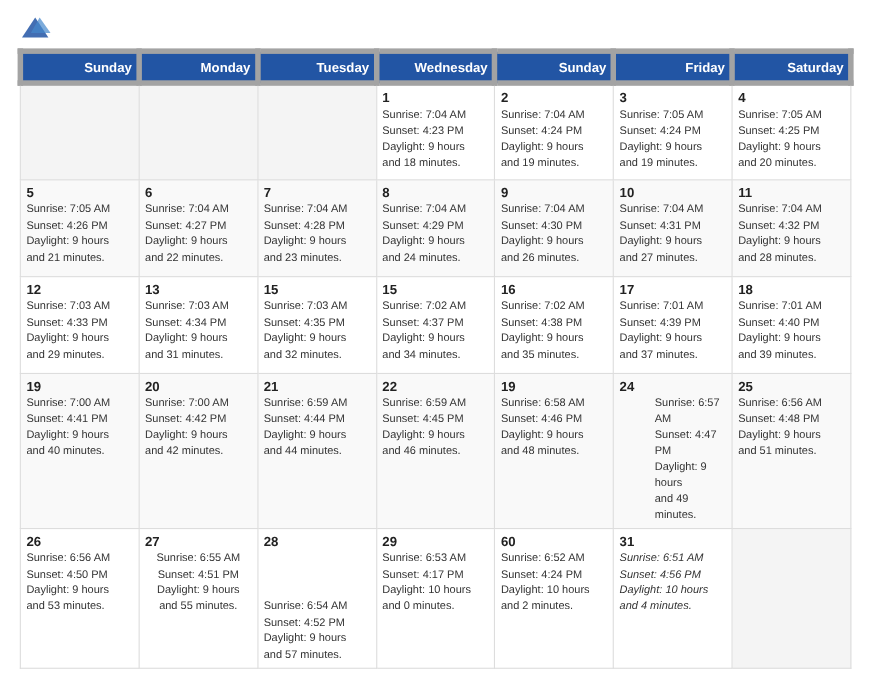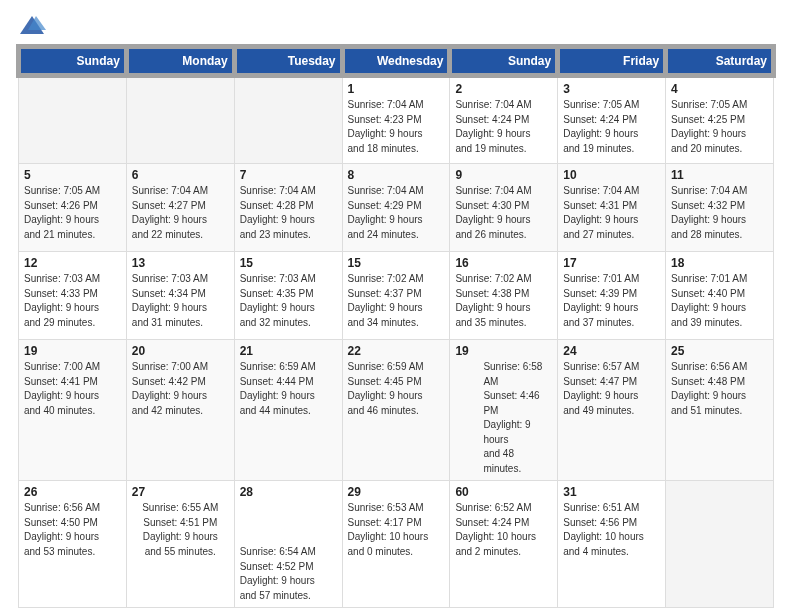--- a/index.html
+++ b/index.html
@@ -294,28 +294,28 @@
           </td>
           <td>
             <span class="day-num">22</span>
             <div class="day-info" style="white-space: pre-line;">Sunrise: 6:59 AM
 Sunset: 4:45 PM
 Daylight: 9 hours
 and 46 minutes.</div>
           </td>
           <td>
             <span class="day-num">19</span>
-            <div class="day-info" style="white-space: pre-line; margin-left: 28px;">Sunrise: 6:58 AM
+            <div class="day-info" style="white-space: pre-line;">Sunrise: 6:58 AM
 Sunset: 4:46 PM
 Daylight: 9 hours
 and 48 minutes.</div>
           </td>
           <td>
             <span class="day-num">24</span>
-            <div class="day-info" style="white-space: pre-line;">Sunrise: 6:57 AM
+            <div class="day-info" style="white-space: pre-line; margin-left: 32px;">Sunrise: 6:57 AM
 Sunset: 4:47 PM
 Daylight: 9 hours
 and 49 minutes.</div>
           </td>
           <td>
             <span class="day-num">25</span>
             <div class="day-info" style="white-space: pre-line;">Sunrise: 6:56 AM
 Sunset: 4:48 PM
 Daylight: 9 hours
 and 51 minutes.</div>
@@ -352,21 +352,21 @@
           </td>
           <td>
             <span class="day-num">60</span>
             <div class="day-info" style="white-space: pre-line;">Sunrise: 6:52 AM
 Sunset: 4:24 PM
 Daylight: 10 hours
 and 2 minutes.</div>
           </td>
           <td>
             <span class="day-num">31</span>
-            <div class="day-info" style="white-space: pre-line;">Sunrise: 6:51 AM
+            <div class="day-info" style="white-space: pre-line; font-style: italic;">Sunrise: 6:51 AM
 Sunset: 4:56 PM
 Daylight: 10 hours
 and 4 minutes.</div>
           </td>
           <td class="empty"></td>
         </tr>
       </tbody>
   </table>
 </div>
 

